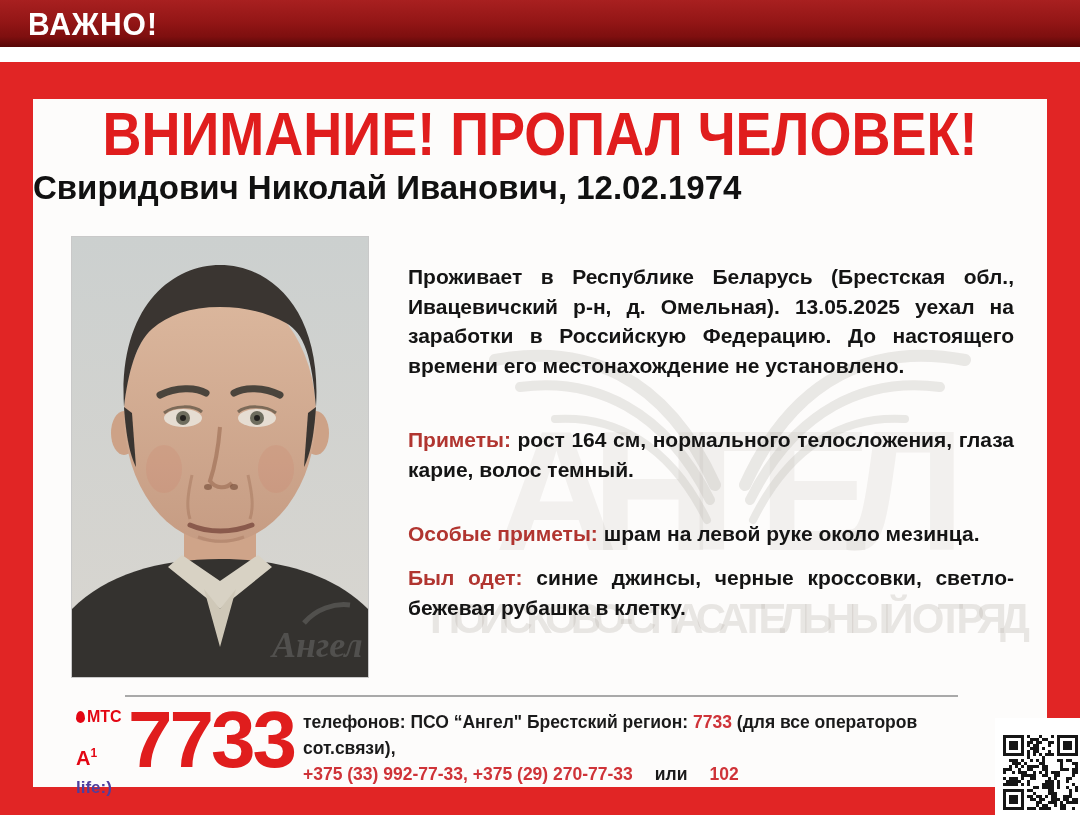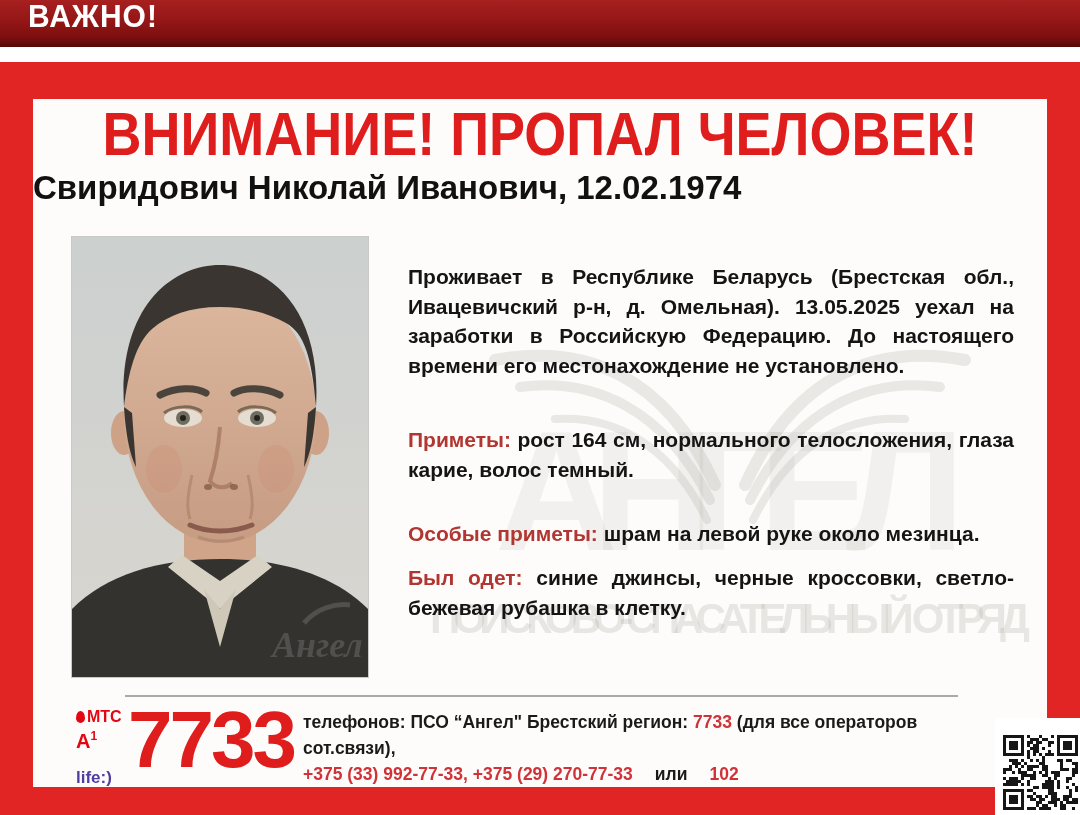--- a/index.html
+++ b/index.html
@@ -4,21 +4,21 @@
 <style>
   html,body{margin:0;padding:0;}
   body{
     width:1080px;height:815px;position:relative;overflow:hidden;
     background:#ffffff;font-family:"Liberation Sans",sans-serif;
   }
   
   .banner{
     position:absolute;left:0;top:0;width:1080px;height:47px;
     background:linear-gradient(180deg,#a82020 0%,#941616 45%,#7e0f0f 78%,#570707 100%);
-    display:flex;
+    display:flex;align-items:center;
   }
   .banner-label{
     color:#fff;font-weight:bold;font-size:30px;letter-spacing:1px;
     margin-left:28px;transform:scaleY(1.05);
   }
   
   .frame{
     position:absolute;left:0;top:62px;width:1080px;height:753px;
     background:#e12525;
   }
@@ -68,23 +68,23 @@
     position:absolute;left:125px;top:695px;width:833px;height:2px;
     background:#a9a9a9;z-index:5;
   }
   .operators{
     position:absolute;left:76px;top:709px;width:58px;z-index:5;
     line-height:1;
   }
   .op-mts{color:#e30613;font-weight:bold;font-size:16px;white-space:nowrap;}
   .op-mts .egg{display:inline-block;width:9px;height:12px;background:#e30613;
     border-radius:50% 50% 50% 50%/60% 60% 40% 40%;margin-right:2px;vertical-align:-1px;}
-  .op-a1{color:#e30613;font-weight:bold;font-size:20px;margin-top:5px;}
+  .op-a1{color:#e30613;font-weight:bold;font-size:20px;margin-top:22px;}
   .op-a1 sup{font-size:12px;}
-  .op-life{color:#4e3e9e;font-weight:bold;font-size:17px;margin-top:18px;}
+  .op-life{color:#4e3e9e;font-weight:bold;font-size:17px;margin-top:11px;}
   .hotline{
     position:absolute;left:128px;top:694px;z-index:5;
     color:#e01d1d;font-weight:bold;font-size:80px;letter-spacing:-3px;
     transform:scaleY(1.0);
   }
   .contact{
     position:absolute;left:303px;top:709px;width:700px;z-index:5;
     color:#1a1a1a;font-weight:bold;font-size:17.5px;line-height:26px;
   }
   .contact .red{color:#cf3338;}

